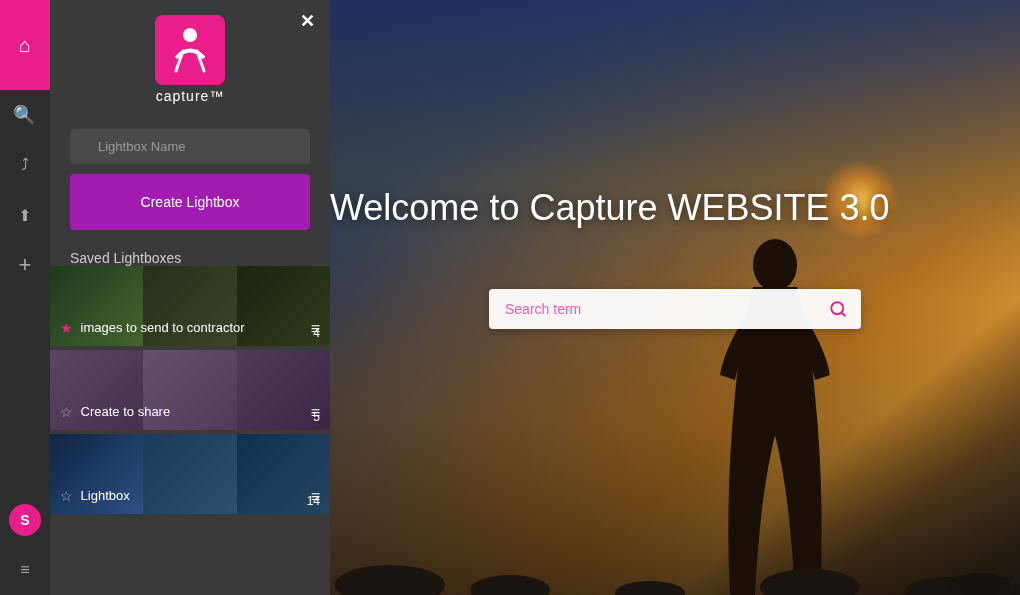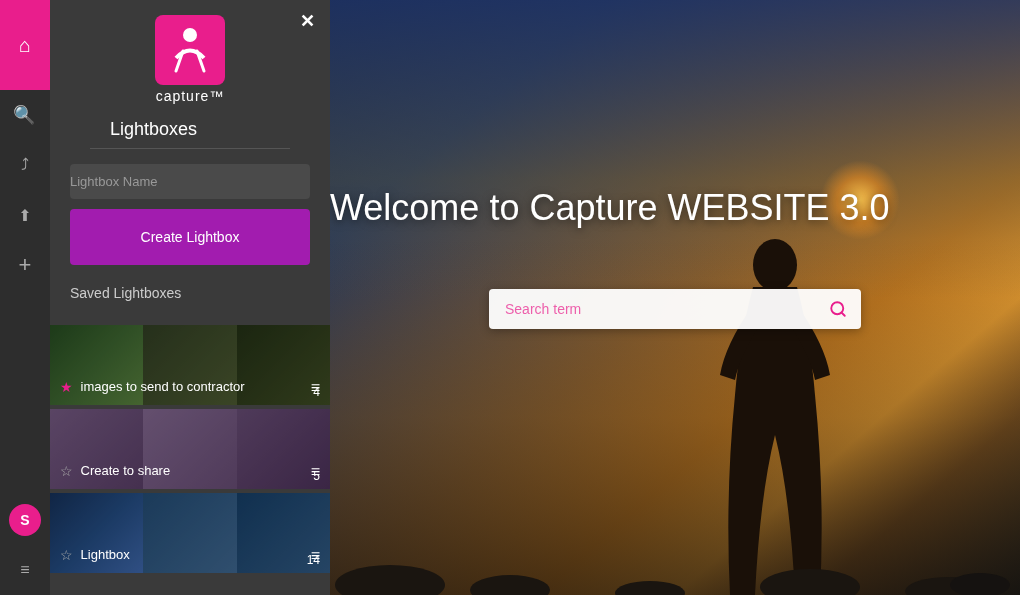--- a/index.html
+++ b/index.html
@@ -78,21 +78,21 @@
       padding: 5px 20px 8px;
       border-bottom: 1px solid #555;
       margin: 0 20px;
     }
 
     .lightbox-name-input {
       margin: 15px 20px 10px;
       background: #4a4a4a;
       border: none;
       border-radius: 4px;
-      padding: 10px 0;
+      padding: 10px 28px;
       color: #bbb;
       font-size: 13px;
       width: calc(100% - 40px);
       outline: none;
     }
     .lightbox-name-input::placeholder { color: #999; }
 
     .create-btn {
       margin: 0 20px 15px;
       background: #a21caf;
@@ -101,21 +101,21 @@
       border-radius: 4px;
       padding: 20px;
       font-size: 14px;
       cursor: pointer;
       width: calc(100% - 40px);
       font-weight: 500;
     }
 
     .saved-title {
       font-size: 14px; color: #ccc; font-weight: 400;
-      padding: 5px 20px 24px;
+      padding: 5px 20px 0;
     }
 
     .lightbox-list {
       flex: 1;
       overflow-y: auto;
       position: relative;
     }
     .lightbox-list::-webkit-scrollbar { width: 8px; }
     .lightbox-list::-webkit-scrollbar-track { background: #444; }
     .lightbox-list::-webkit-scrollbar-thumb { background: #666; }
@@ -298,23 +298,20 @@
           <path d="M29 28 L36 48" stroke="white" stroke-width="3" fill="none" stroke-linecap="round"></path>
 
           <polygon points="0,0 40,0 45,5 45,55 0,55" fill="none"></polygon>
         </svg>
       </div>
       <span class="logo-text">capture™</span>
     </div>
     <span class="close-btn">✕</span>
   </div>
 
-  <div style="padding: 0 20px;">
-    <div class="lightboxes-title">Lightboxes</div>
-  </div>
 
   <input class="lightbox-name-input" type="text" placeholder="Lightbox Name" style="">
 
   <button class="create-btn">Create Lightbox</button>
 
   <div class="saved-title">Saved Lightboxes</div>
 
   <div class="lightbox-list">
 
     <div class="lightbox-item">

